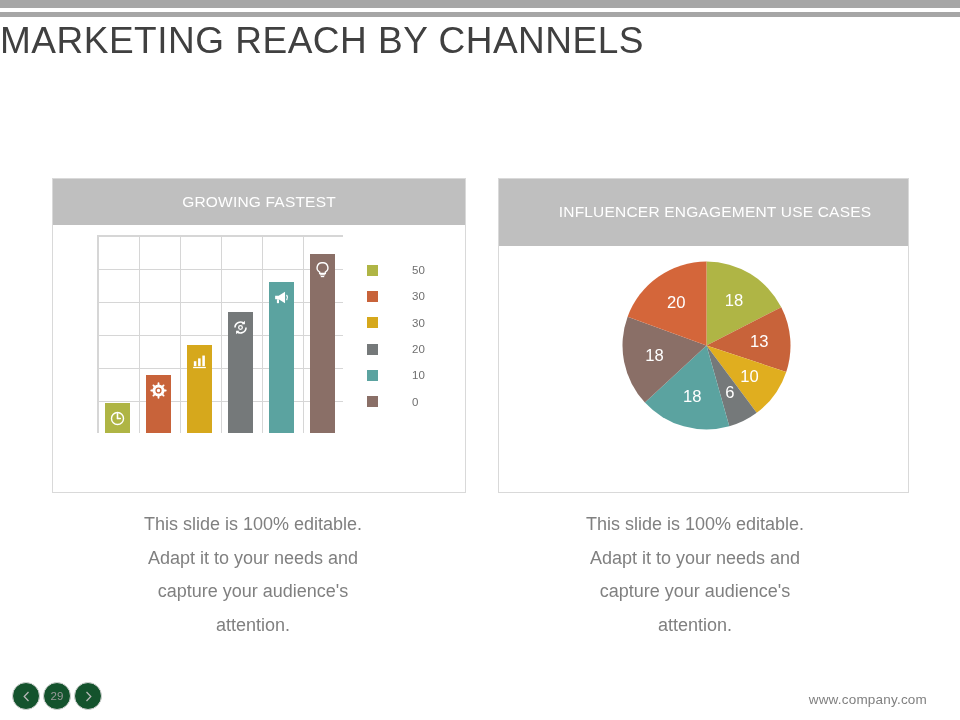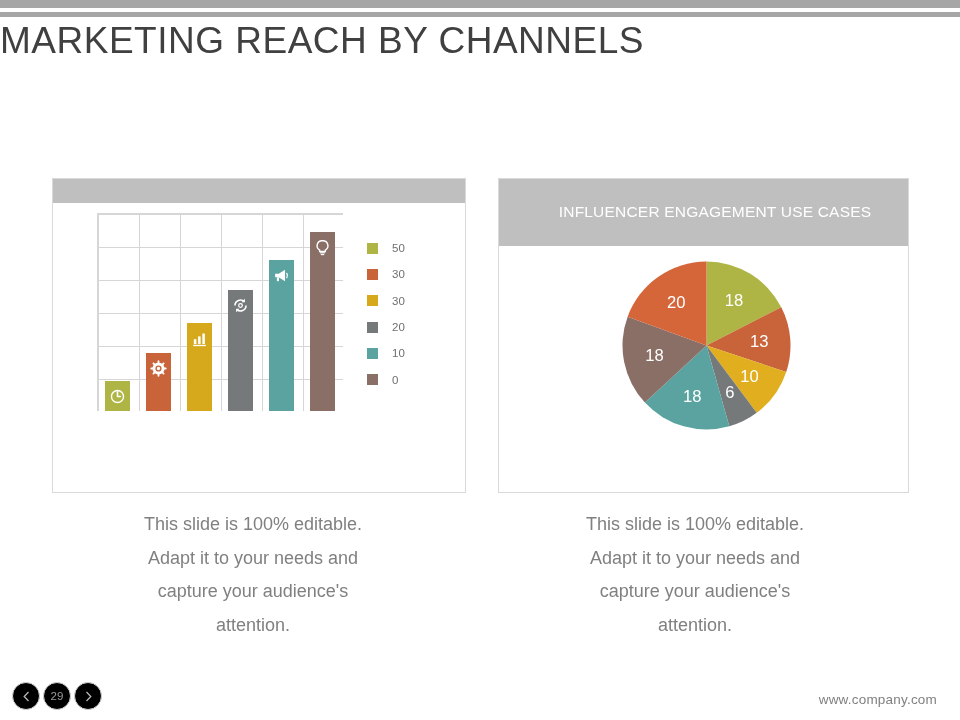--- a/index.html
+++ b/index.html
@@ -108,20 +108,21 @@
 
   
   .legend {
     position: absolute;
     left: 314px; top: 32px;
   }
   .legend-row {
     display: flex;
     align-items: center;
     height: 26.3px;
+    gap: 20px;
   }
   .legend-swatch {
     width: 11px; height: 11px;
     margin-right: 14px;
   }
   .legend-label {
     font-size: 11.5px;
     color: #6f6f6f;
   }
 
@@ -166,42 +167,43 @@
   .nav-circle {
     width: 26px; height: 26px;
     border: 1px solid #d4d4d4;
     border-radius: 50%;
     display: flex;
     align-items: center;
     justify-content: center;
     margin-right: 3px;
     color: #9a9a9a;
     font-size: 11.5px;
-    background: #000000;
+    background: #14532d;
   }
   .nav-circle svg { display: block; }
 
   .site-url {
     position: absolute;
-    right: 23px; top: 692px;
+    right: 33px; top: 692px;
     font-size: 13.5px;
     color: #808080;
     letter-spacing: 0.2px;
   }
 </style>
 </head>
 <body>
 
 <div class="topbar-1"></div>
 <div class="topbar-2"></div>
 
 <div class="slide-title">MARKETING REACH BY CHANNELS</div>
 
 <div class="panel panel-left">
   <div class="panel-header">
+    <div>GROWING FASTEST</div>
   </div>
   <div class="panel-body">
     <div class="barchart-wrap">
       <div class="plot-area"></div>
       <div class="bars" id="bars-container">
           <div class="bar" style="height: 15.2778%; background: rgb(175, 181, 69);">
             <svg viewBox="0 0 24 24" class="bar-icon">
               <circle cx="12" cy="12" r="8.5" fill="none" stroke="#ffffff" stroke-width="2"></circle>
               <path d="M12 5.5 L12 12" stroke="#ffffff" stroke-width="2.2" stroke-linecap="round"></path>
               <path d="M12 12 L16 12" stroke="#ffffff" stroke-width="2" stroke-linecap="round"></path>

